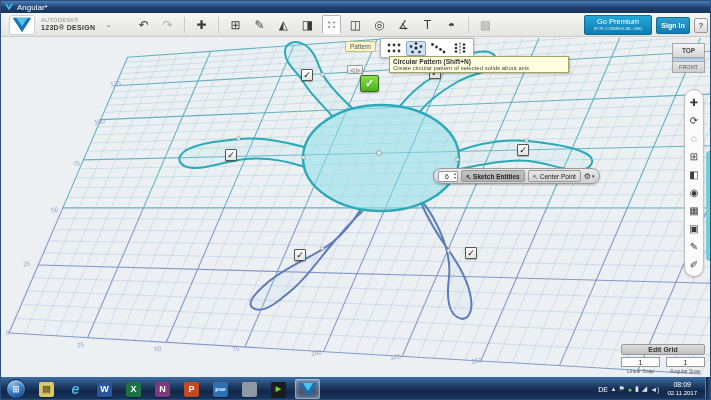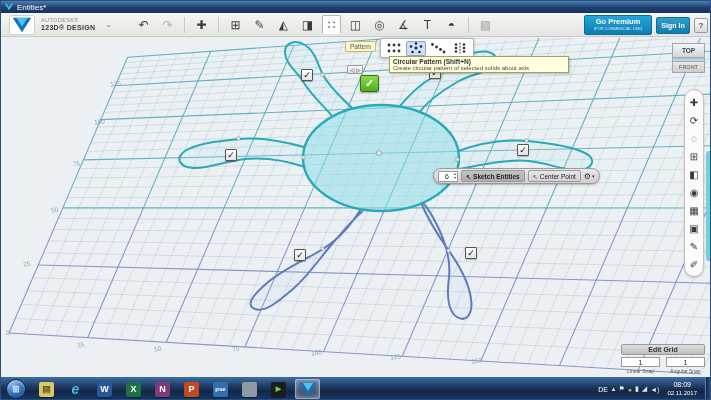--- a/index.html
+++ b/index.html
@@ -23,21 +23,21 @@
   #brand-chevron{font-size:8px;color:#777;margin:0 8px 0 10px;}
   #main-toolbar{display:flex;align-items:center;gap:5px;margin-left:14px;}
   .tbi{font-size:12px;color:#3c3c3c;width:19px;height:19px;display:flex;align-items:center;
        justify-content:center;border-radius:2px;}
   .tbi.active{background:#fdfdfd;border:1px solid #b5b5b5;border-bottom-color:#fdfdfd;}
   .tbi.dim{opacity:.35;}
   .tbsep{width:1px;height:16px;background:#c8c8c5;margin:0 2px;}
   #header-right{position:absolute;right:4px;top:2px;display:flex;align-items:center;gap:4px;}
   #go-premium{width:68px;height:20px;border:1px solid #0d6d99;border-radius:2px;cursor:pointer;
     background:linear-gradient(#23a7d8,#0f7cb0);color:#fff;text-align:center;padding-top:2px;}
-  #go-premium .gp1{font-size:7.5px;font-weight:bold;line-height:1;}
+  #go-premium .gp1{font-size:7.5px;font-weight:normal;line-height:1;}
   #go-premium .gp2{font-size:4px;line-height:1.4;color:#cfeefb;}
   #sign-in{width:34px;height:17px;border:1px solid #0d6d99;border-radius:2px;background:linear-gradient(#2d9fd0,#147bb0);
     color:#fff;font-size:7px;font-weight:bold;display:flex;align-items:center;justify-content:center;}
   #help-btn{width:14px;height:15px;border:1px solid #9a9a9a;border-radius:2px;background:linear-gradient(#fdfdfd,#d8d8d8);
     color:#555;font-size:8px;font-weight:bold;display:flex;align-items:center;justify-content:center;}
   
   #scene{position:absolute;left:0;top:0;width:711px;height:400px;}
   .glabel{position:absolute;font-size:6.5px;color:#8aa0c8;transform:rotate(-8deg);z-index:2;}
   .cb{position:absolute;width:12px;height:12px;background:linear-gradient(#fdfdfd,#e2e2e2);
       border:1px solid #555;border-radius:1px;font-size:9px;line-height:10px;text-align:center;
@@ -119,21 +119,21 @@
 </head>
 <body>
 
 <div id="stage">
 
   <div id="titlebar">
     <svg class="tlogo" viewBox="0 0 10 10">
       <polygon points="0,1 10,1 5,9" fill="#4fc3e8"></polygon>
         <polygon points="2,1 8,1 5,6" fill="#1670b8"></polygon>
     </svg>
-    <span>Entities*</span>
+    <span>Angular*</span>
   </div>
 
   <div id="appheader">
     <div id="brandbox">
       <svg width="20" height="16" viewBox="0 0 28 22">
         <polygon points="1,1 27,1 14,21" fill="#1670b8"></polygon>
         <polygon points="6,1 22,1 14,13" fill="#4fc3e8"></polygon>
       </svg>
     </div>
     <div id="brandtext">

